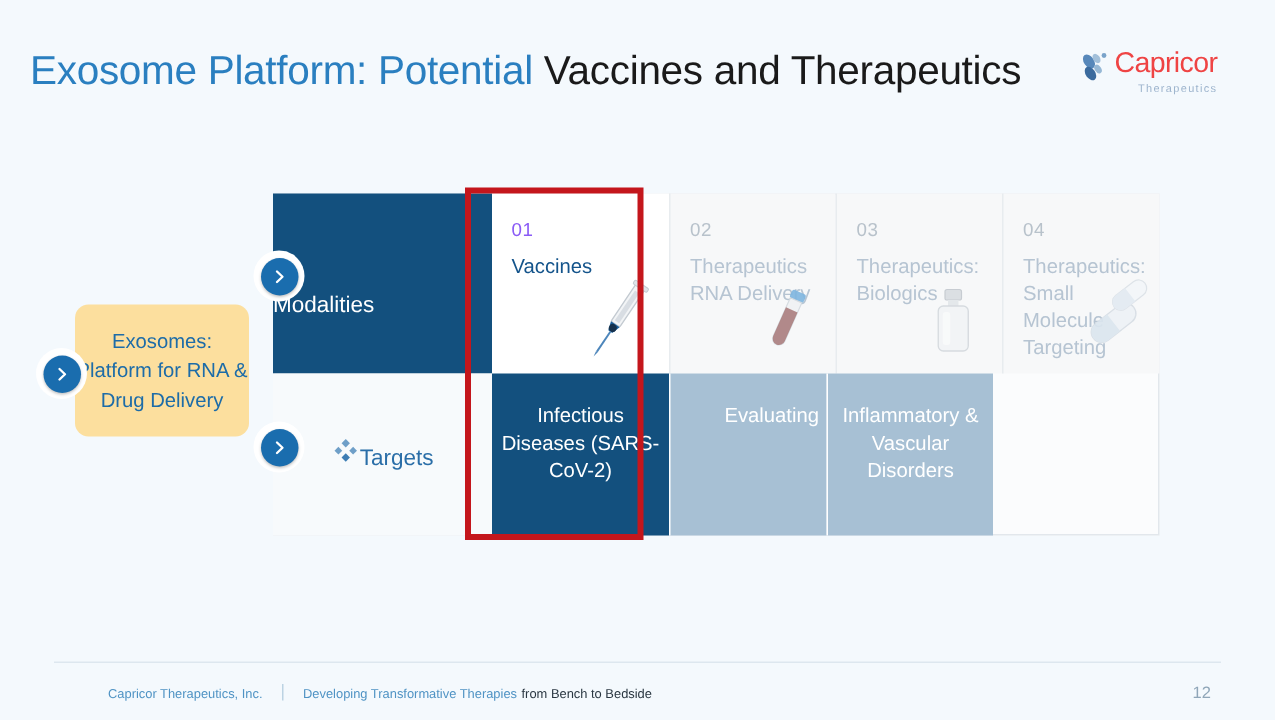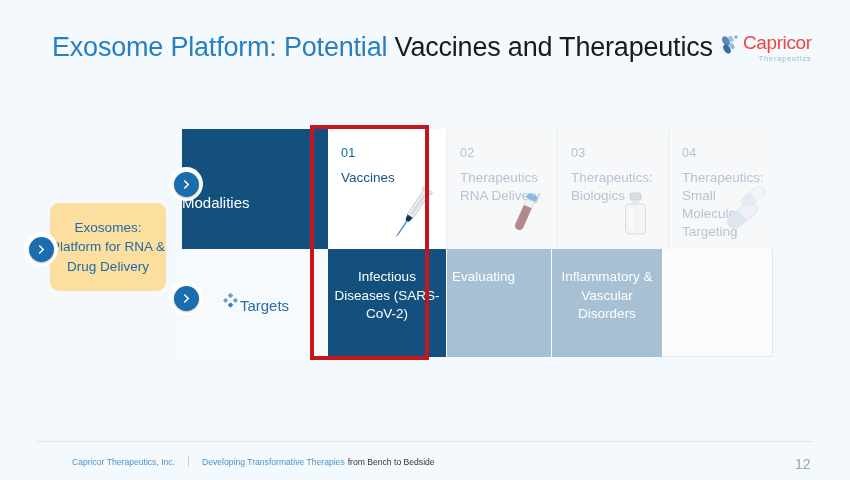--- a/index.html
+++ b/index.html
@@ -18,21 +18,20 @@
   }
 
   
   .header {
     position: absolute;
     left: 0; top: 22px;
     width: 720px;
     height: 52px;
     display: flex;
     align-items: center;
-    padding-left: 32px;
   }
   .title {
     margin-left: 20px;
     font-size: 27px;
     line-height: 1.1;
     letter-spacing: -0.2px;
     white-space: nowrap;
   }
   .title .t-blue { color: #2a7fc0; }
   .title .t-dark { color: #1a1a1a; }
@@ -131,21 +130,21 @@
     background: #ffffff;
     border-left: none;
   }
   .mod-num {
     font-size: 12.5px;
     color: #b8c2cb;
     letter-spacing: 0.3px;
     line-height: 1;
     margin-bottom: 9px;
   }
-  .mod-cell.active .mod-num { color: #0369a1; }
+  .mod-cell.active .mod-num { color: #8b5cf6; }
   .mod-name {
     font-size: 13.5px;
     line-height: 1.34;
     color: #b6c4d2;
     max-width: 96px;
   }
   .mod-cell.active .mod-name { color: #14548b; }
   .mod-icon {
     position: absolute;
     right: 4px;
@@ -155,21 +154,21 @@
     opacity: 0.9;
   }
   .mod-cell.active .mod-icon { opacity: 1; }
 
   
   .tgt-cell {
     background: #a7c0d4;
     border-left: 1px solid #ffffff;
     display: flex;
     align-items: flex-start;
-    justify-content: flex-start;
+    justify-content: flex-end;
     padding-top: 19px;
   }
   .tgt-cell.active {
     background: #13507e;
     border-left: none;
   }
   .tgt-text {
     color: #ffffff;
     font-size: 13.5px;
     line-height: 1.38;
@@ -250,21 +249,21 @@
   .f-divider {
     width: 1px; height: 11px;
     background: #bcd3e3;
     margin: 0 13px;
   }
   .f-tag-blue { color: #4f93c4; }
   .f-tag-dark { color: #2a3742; margin-left: 3px; }
   .page-num {
     position: absolute;
     left: 795px; top: 456px;
-    font-size: 14px;
+    font-size: 11px;
     color: #8fa6b8;
   }
 </style>
 </head>
 <body>
 
 <div class="header">
   <div class="title">
     <span class="t-blue">Exosome Platform: Potential</span>
     <span class="t-dark">Vaccines and Therapeutics</span>

